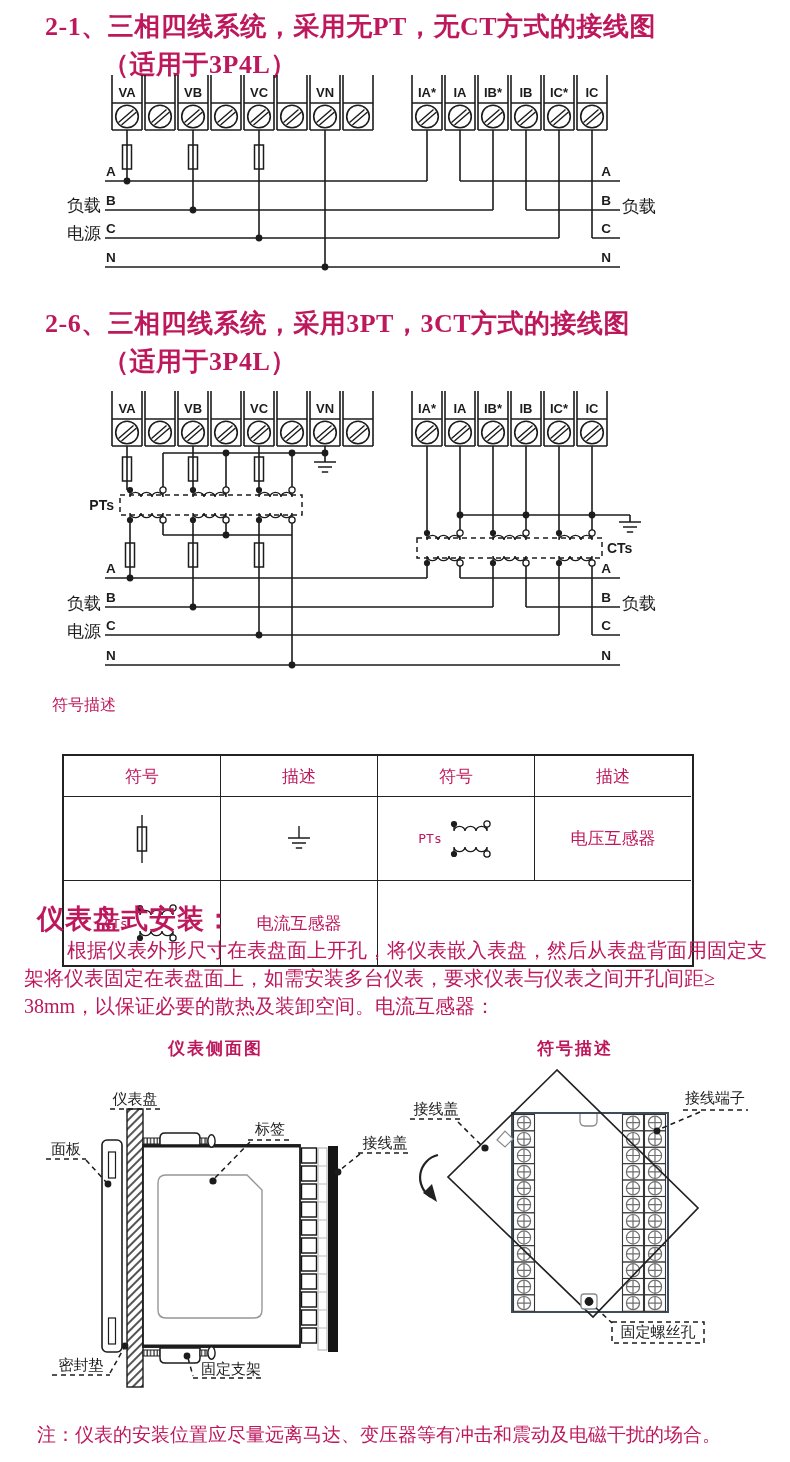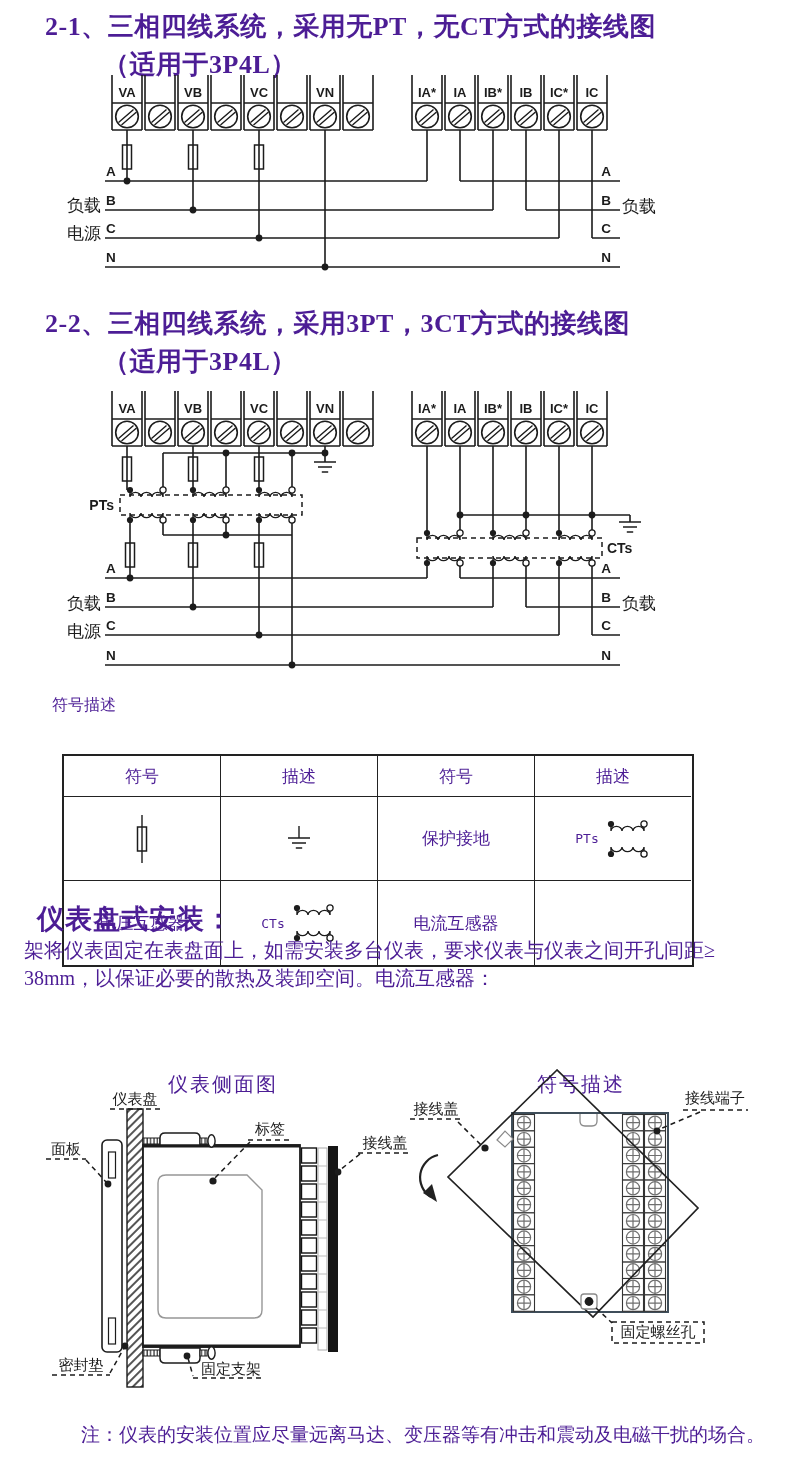--- a/index.html
+++ b/index.html
@@ -1,25 +1,25 @@
 <!DOCTYPE html>
 <html><head>
 <meta charset="utf-8">
 <style>
   html,body{margin:0;padding:0;background:#fff;}
   .page{position:relative;width:790px;height:1462px;background:#fff;overflow:hidden;
-        font-family:"Liberation Sans",sans-serif;color:#4c1d95;}
+        font-family:"Liberation Sans",sans-serif;color:#be185d;}
   .abs{position:absolute;}
   .sec-title{font-family:"Liberation Serif",serif;font-size:26px;font-weight:600;letter-spacing:.5px;white-space:nowrap;}
   .caption{font-family:"Liberation Serif",serif;font-size:16px;margin-left:14px;}
   .heading{font-size:27px;font-weight:bold;letter-spacing:1px;}
   .para{font-family:"Liberation Serif",serif;font-size:20px;line-height:28px;width:750px;}
   .para .ind{text-indent:43px;}
-  .fig-title{font-size:20px;font-weight:normal;letter-spacing:2px;margin-top:34px;}
-  .note{font-family:Liberation Mono, monospace;font-size:19px;white-space:nowrap;margin-left:44px;}
+  .fig-title{font-size:17px;font-weight:bold;letter-spacing:2px;}
+  .note{font-family:Liberation Mono, monospace;font-size:19px;white-space:nowrap;}
   
   .symtable{position:absolute;left:62px;top:754px;width:628px;border:2px solid #222;
             display:grid;grid-template-columns:157px 157px 157px 156px;grid-template-rows:41px 84px 84px;}
   .symtable > div{border-right:1px solid #222;border-bottom:1px solid #222;
             display:flex;align-items:center;justify-content:center;
             font-family:"Liberation Serif",serif;font-size:17px;gap:6px;}
   .symtable > div:nth-child(4n){border-right:none;}
   .symtable > div:nth-child(n+9){border-bottom:none;}
   .mono{font-family:"DejaVu Sans Mono",monospace;font-size:13px;}
   
@@ -131,21 +131,21 @@
       <text class="phl" x="606" y="104" text-anchor="middle">A</text>
       <text class="phl" x="606" y="133" text-anchor="middle">B</text>
       <text class="phl" x="606" y="161" text-anchor="middle">C</text>
       <text class="phl" x="606" y="190" text-anchor="middle">N</text>
       <text class="cjk" x="84" y="139" text-anchor="middle">负载</text>
       <text class="cjk" x="84" y="167" text-anchor="middle">电源</text>
       <text class="cjk" x="622" y="140">负载</text>
     </g>
   </svg>
 
-  <div class="abs sec-title" style="left:45px;top:306px">2-2、三相四线系统，采用3PT，3CT方式的接线图</div>
+  <div class="abs sec-title" style="left:45px;top:306px">2-6、三相四线系统，采用3PT，3CT方式的接线图</div>
   <div class="abs sec-title" style="left:103px;top:344px">（适用于3P4L）</div>
 
   <svg class="abs" style="left:0;top:388px" width="790" height="300" viewBox="0 0 790 300">
     <g>
       <use href="#tml" x="112" y="3"></use>
         <use href="#tml" x="145" y="3"></use>
         <use href="#tml" x="178" y="3"></use>
       <use href="#tml" x="211" y="3"></use>
         <use href="#tml" x="244" y="3"></use>
         <use href="#tml" x="277" y="3"></use>
@@ -243,40 +243,40 @@
         <path class="w2" d="M20,3 V51"></path>
           <rect x="15.5" y="15" width="9" height="24" fill="none" stroke="#1c1c1c" stroke-width="1.5"></rect>
       </svg>
     </div>
     <div>
       <svg width="44" height="42" viewBox="0 0 44 42">
         <path class="w2" d="M22,8 V20"></path>
           <use href="#gnd" x="22" y="20"></use>
       </svg>
     </div>
-    <div>保护接地</div>
 
     <div>
       <span class="mono">PTs</span>
       <svg width="46" height="44" viewBox="0 0 46 44">
         <use href="#xfmr" x="6" y="7"></use>
       </svg>
     </div>
     <div>电压互感器</div>
     <div>
       <span class="mono">CTs</span>
       <svg width="46" height="44" viewBox="0 0 46 44">
         <use href="#xfmr" x="6" y="7"></use>
       </svg>
     </div>
     <div>电流互感器</div>
   </div>
 
   <div class="abs heading" style="left:37px;top:901px">仪表盘式安装：</div>
   <div class="abs para" style="left:24px;top:936px">
+    <div class="ind">根据仪表外形尺寸在表盘面上开孔，将仪表嵌入表盘，然后从表盘背面用固定支</div>
     <div>架将仪表固定在表盘面上，如需安装多台仪表，要求仪表与仪表之间开孔间距≥</div>
     <div>38mm，以保证必要的散热及装卸空间。电流互感器：</div>
   </div>
 
   <div class="abs fig-title" style="left:168px;top:1037px">仪表侧面图</div>
   <div class="abs fig-title" style="left:537px;top:1037px">符号描述</div>
 
   <svg class="abs" style="left:0;top:1060px" width="790" height="350" viewBox="0 0 790 350">
 
     <g>

